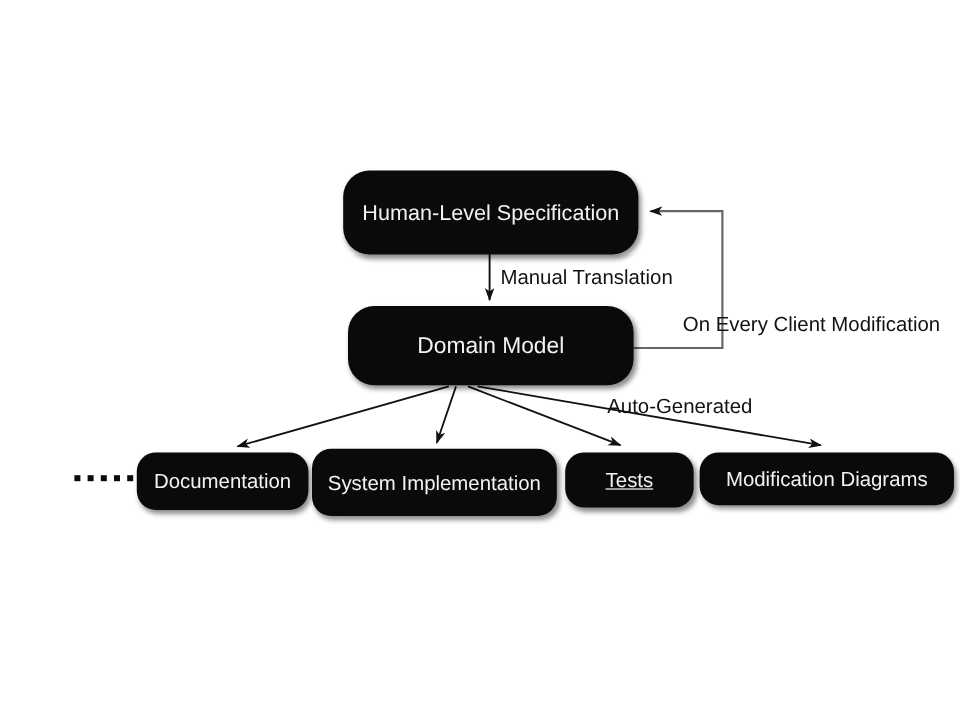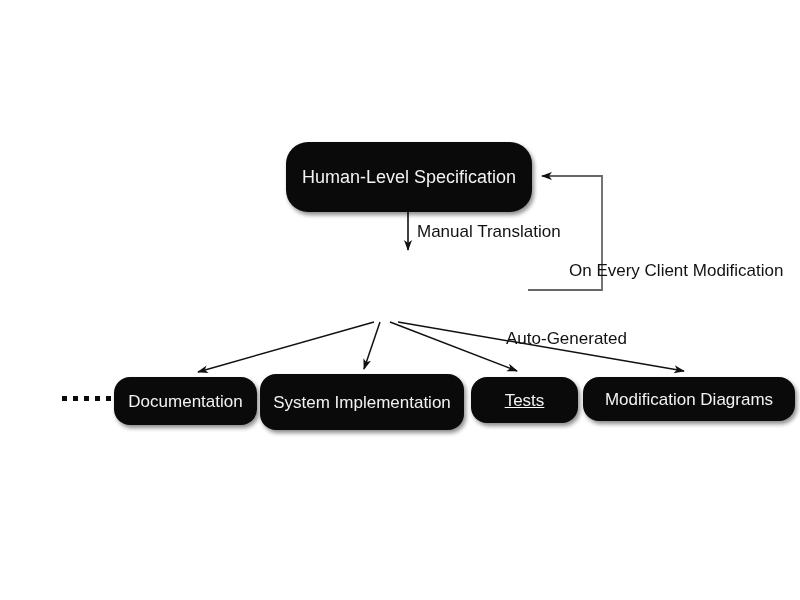--- a/index.html
+++ b/index.html
@@ -105,20 +105,23 @@
 
     <g>
       <line x1="386" y1="322" x2="672" y2="371" stroke="#111111" stroke-width="1.5" marker-end="url(#arrow-black)"></line>
     </g>
   </svg>
 
   <div class="node-box" style="left:274px; top:142px; width:246px; height:70px;">
     <span class="node-label" style="font-size:18px;">Human-Level Specification</span>
   </div>
 
+  <div class="node-box" style="left:278px; top:255px; width:238px; height:66px;">
+    <span class="node-label" style="font-size:19px;">Domain Model</span>
+  </div>
 
   <div class="node-box" style="left:102px; top:377px; width:143px; height:48px; border-radius:16px;">
     <span class="node-label" style="font-size:17px;">Documentation</span>
   </div>
 
   <div class="node-box" style="left:248px; top:374px; width:204px; height:56px; border-radius:16px;">
     <span class="node-label" style="font-size:17px;">System Implementation</span>
   </div>
 
   <div class="node-box" style="left:459px; top:377px; width:107px; height:46px; border-radius:16px;text-decoration:underline;">

